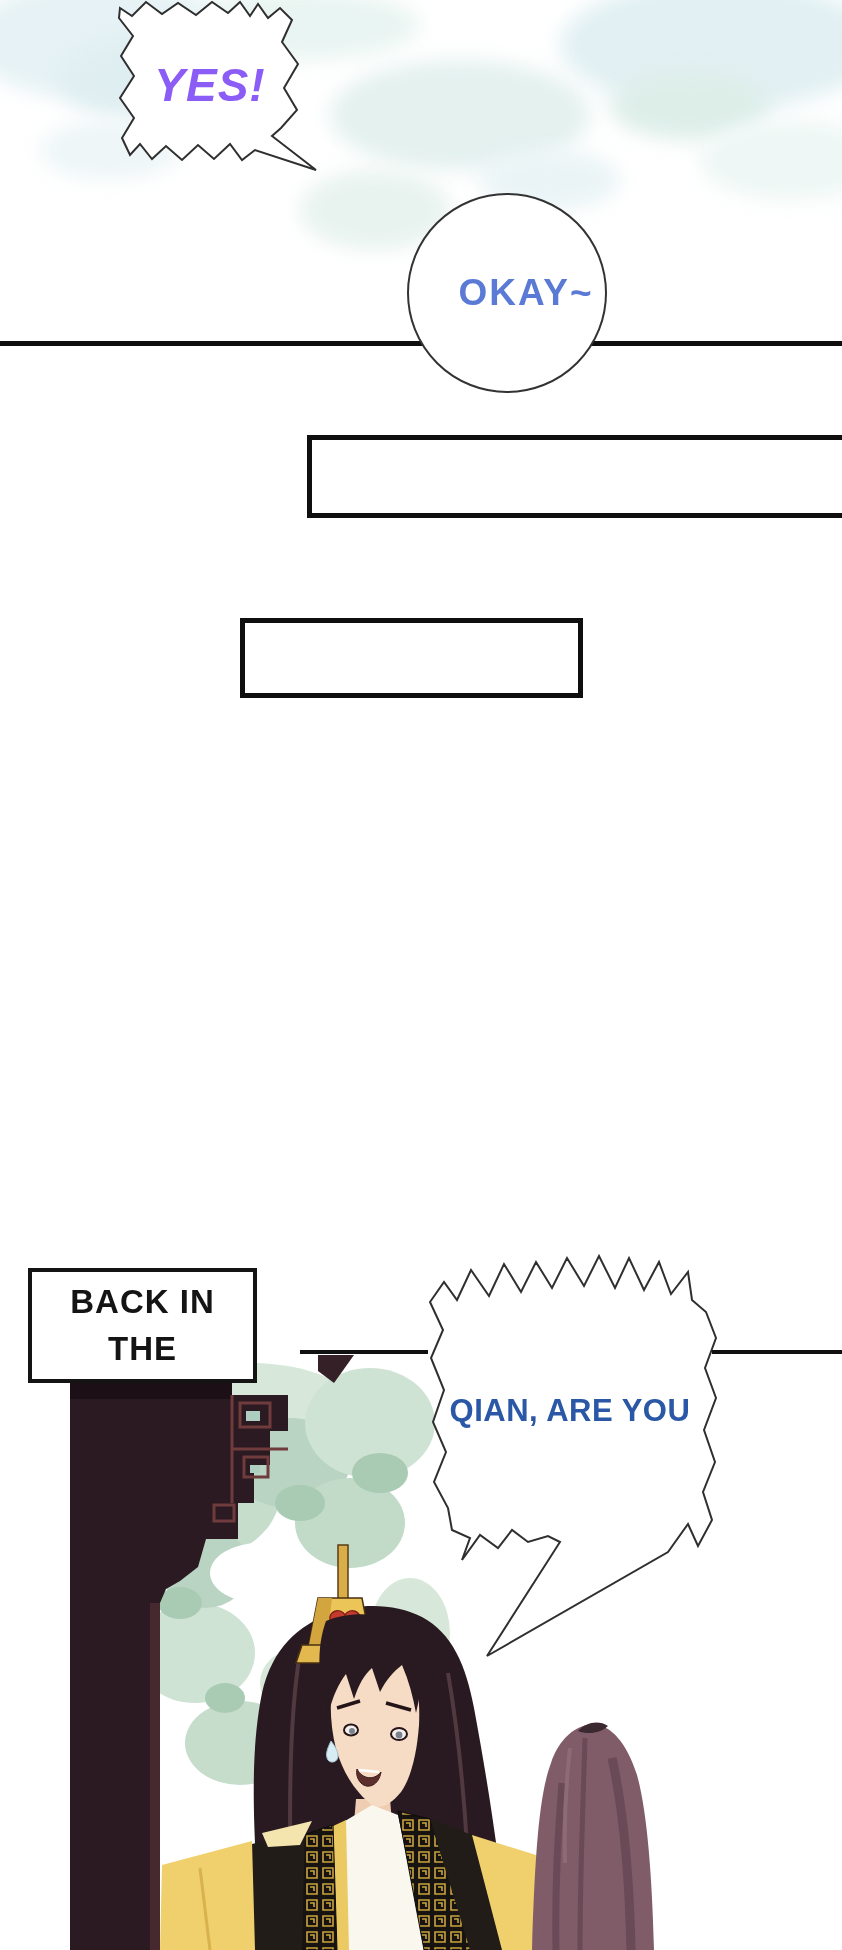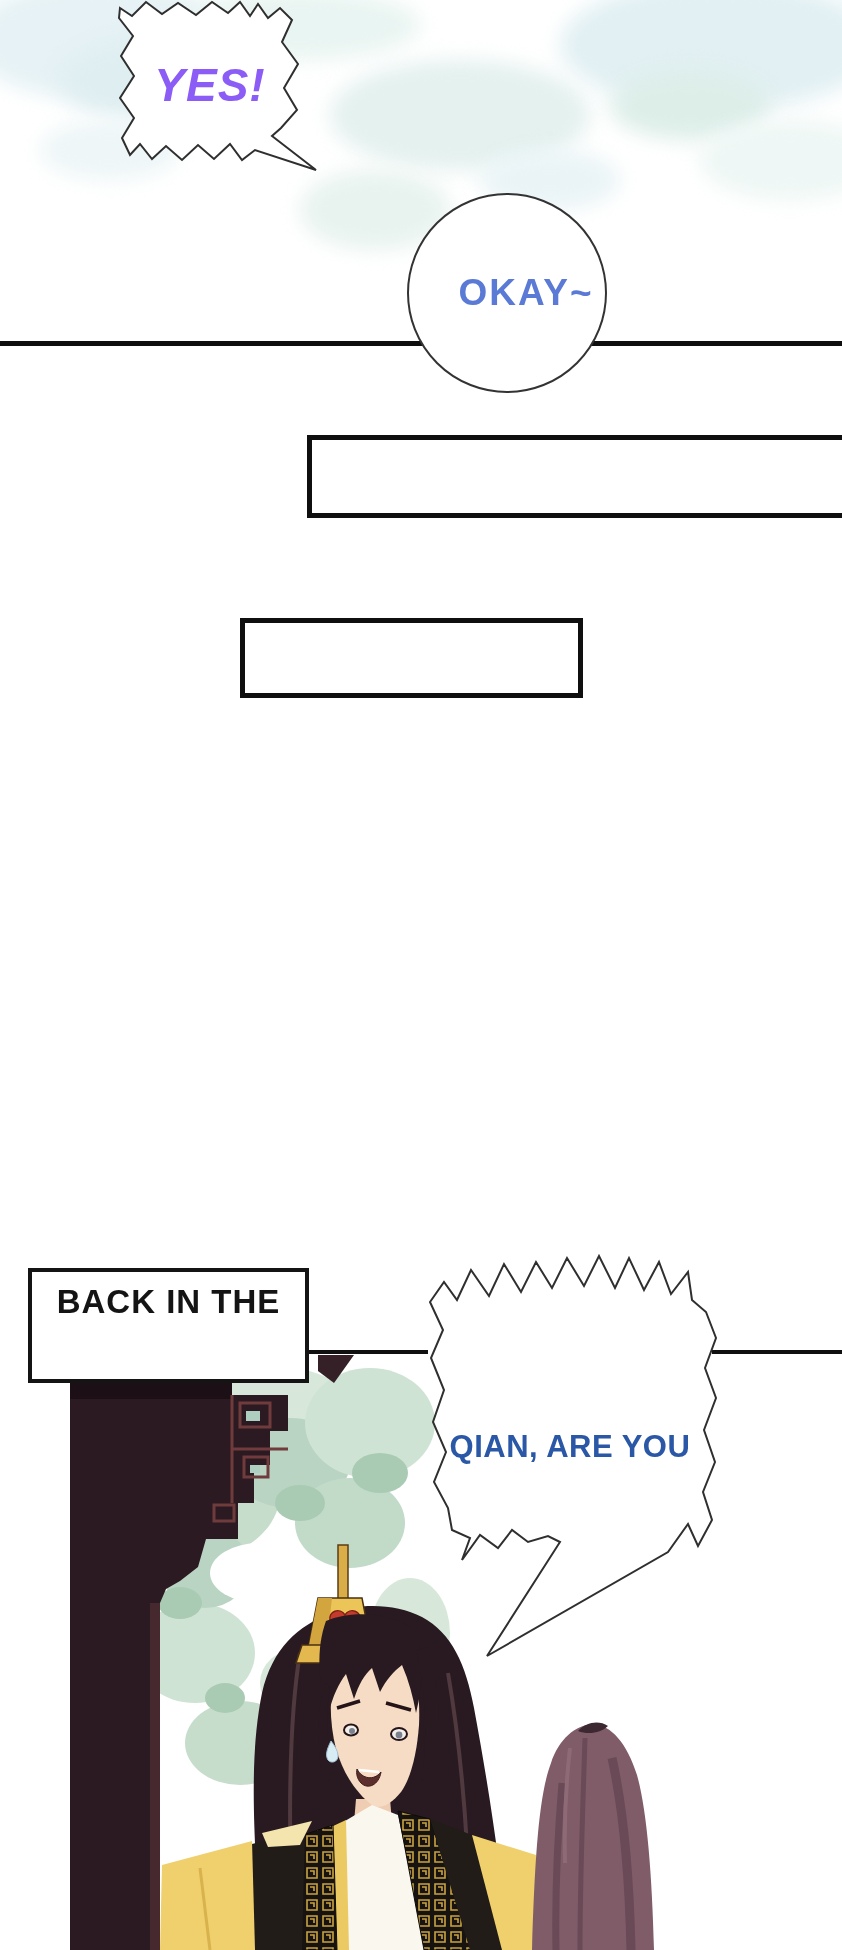--- a/index.html
+++ b/index.html
@@ -16,36 +16,36 @@
     letter-spacing:1px;z-index:6;line-height:56px;
   }
   .okay-text{
     left:407px;top:269px;width:200px;text-align:center;
     font-size:37px;font-weight:bold;color:#5b7ad6;letter-spacing:2px;
     z-index:6;line-height:48px;margin-left:19px;
   }
   .qian-text{
     left:438px;top:1388px;width:264px;text-align:center;
     font-size:31px;font-weight:bold;color:#2a57a6;letter-spacing:0.5px;
-    z-index:7;line-height:46px;margin-top:36px;
+    z-index:7;line-height:46px;
   }
   
   .okay-bubble{
     left:407px;top:193px;width:200px;height:200px;border-radius:50%;
     background:#ffffff;border:2px solid #333333;z-index:5;box-sizing:border-box;
   }
   
   .divider{left:0;top:341px;width:842px;height:5px;background:#0e0e0e;z-index:1;}
   
   .empty-panel{background:#ffffff;border:5px solid #0f0f0f;box-sizing:border-box;z-index:2;}
   .empty-panel-wide{left:307px;top:435px;width:555px;height:83px;}
   .empty-panel-small{left:240px;top:618px;width:343px;height:80px;}
   
   .caption-box{
-    left:28px;top:1268px;width:281px;height:115px;background:#ffffff;
+    left:28px;top:1268px;width:229px;height:115px;background:#ffffff;
     border:4px solid #141414;box-sizing:border-box;z-index:8;
     text-align:center;font-size:33px;font-weight:bold;color:#141414;
     line-height:47px;padding-top:6px;letter-spacing:1px;
   }
   
   .panel-line{height:4px;background:#101010;z-index:3;}
   .panel-line-left{left:300px;top:1350px;width:128px;}
   .panel-line-right{left:712px;top:1350px;width:130px;}
   .bubble-svg{z-index:5;}
   .art-svg{left:0;top:1353px;z-index:2;}

